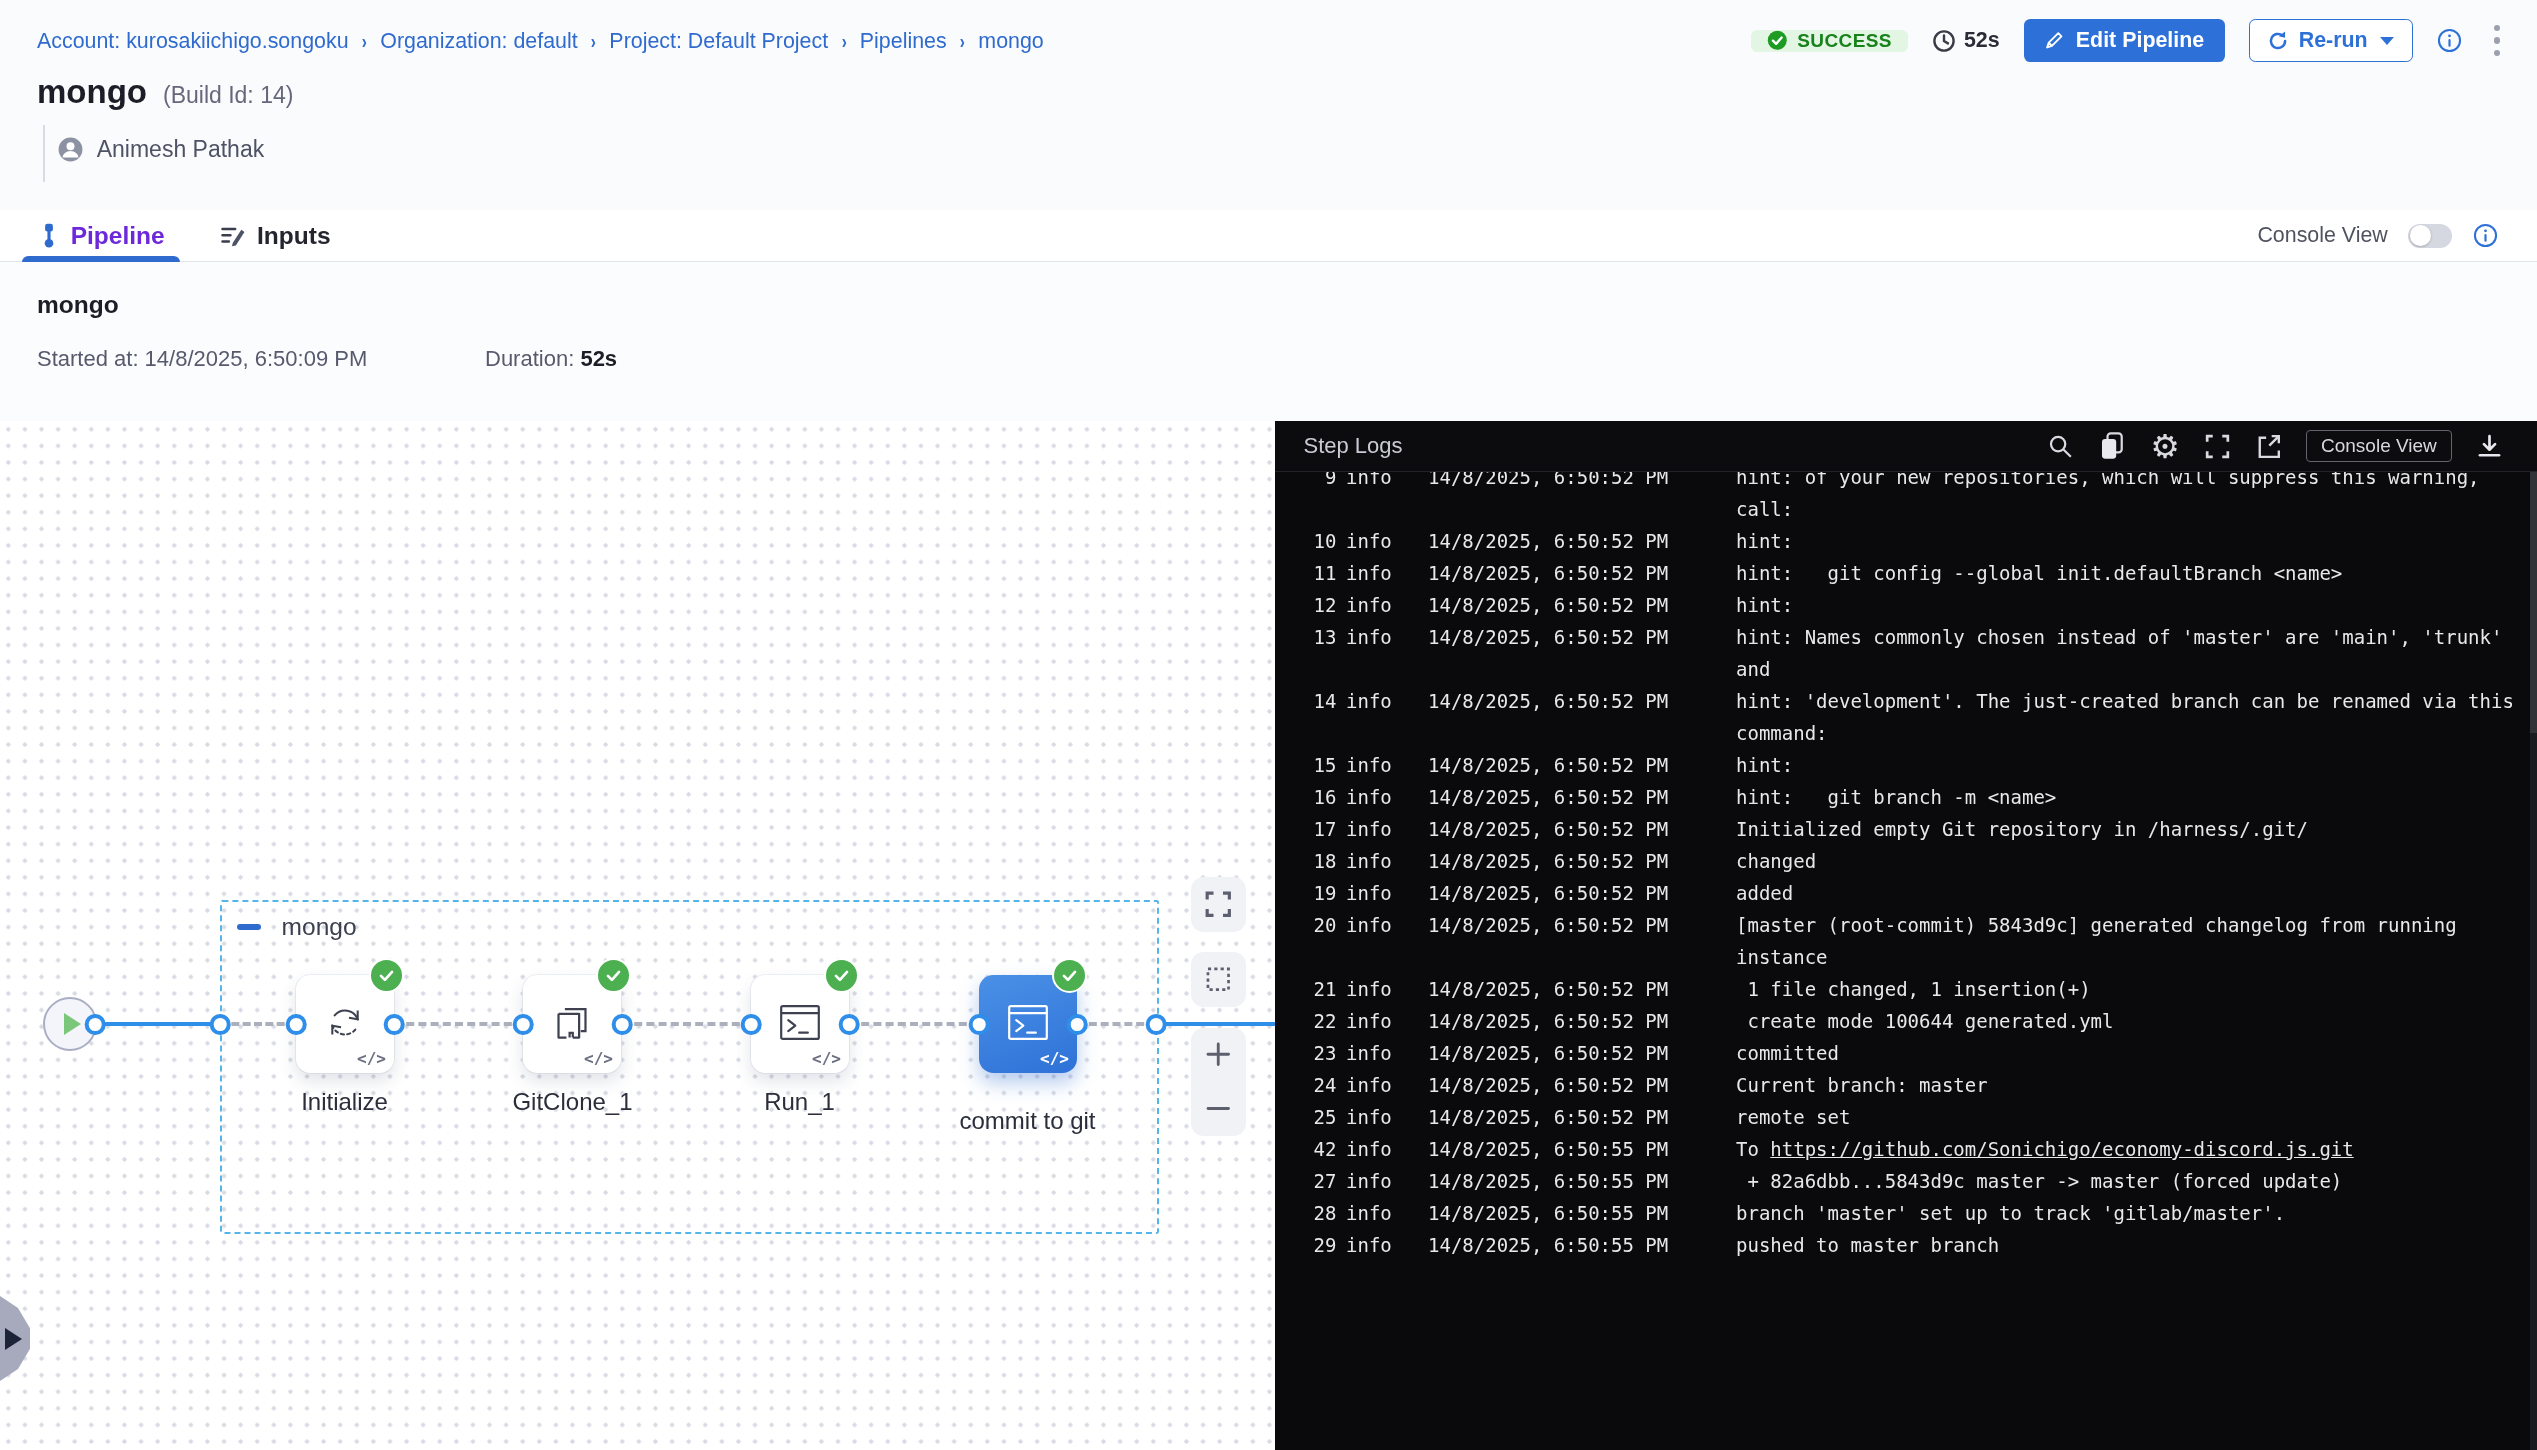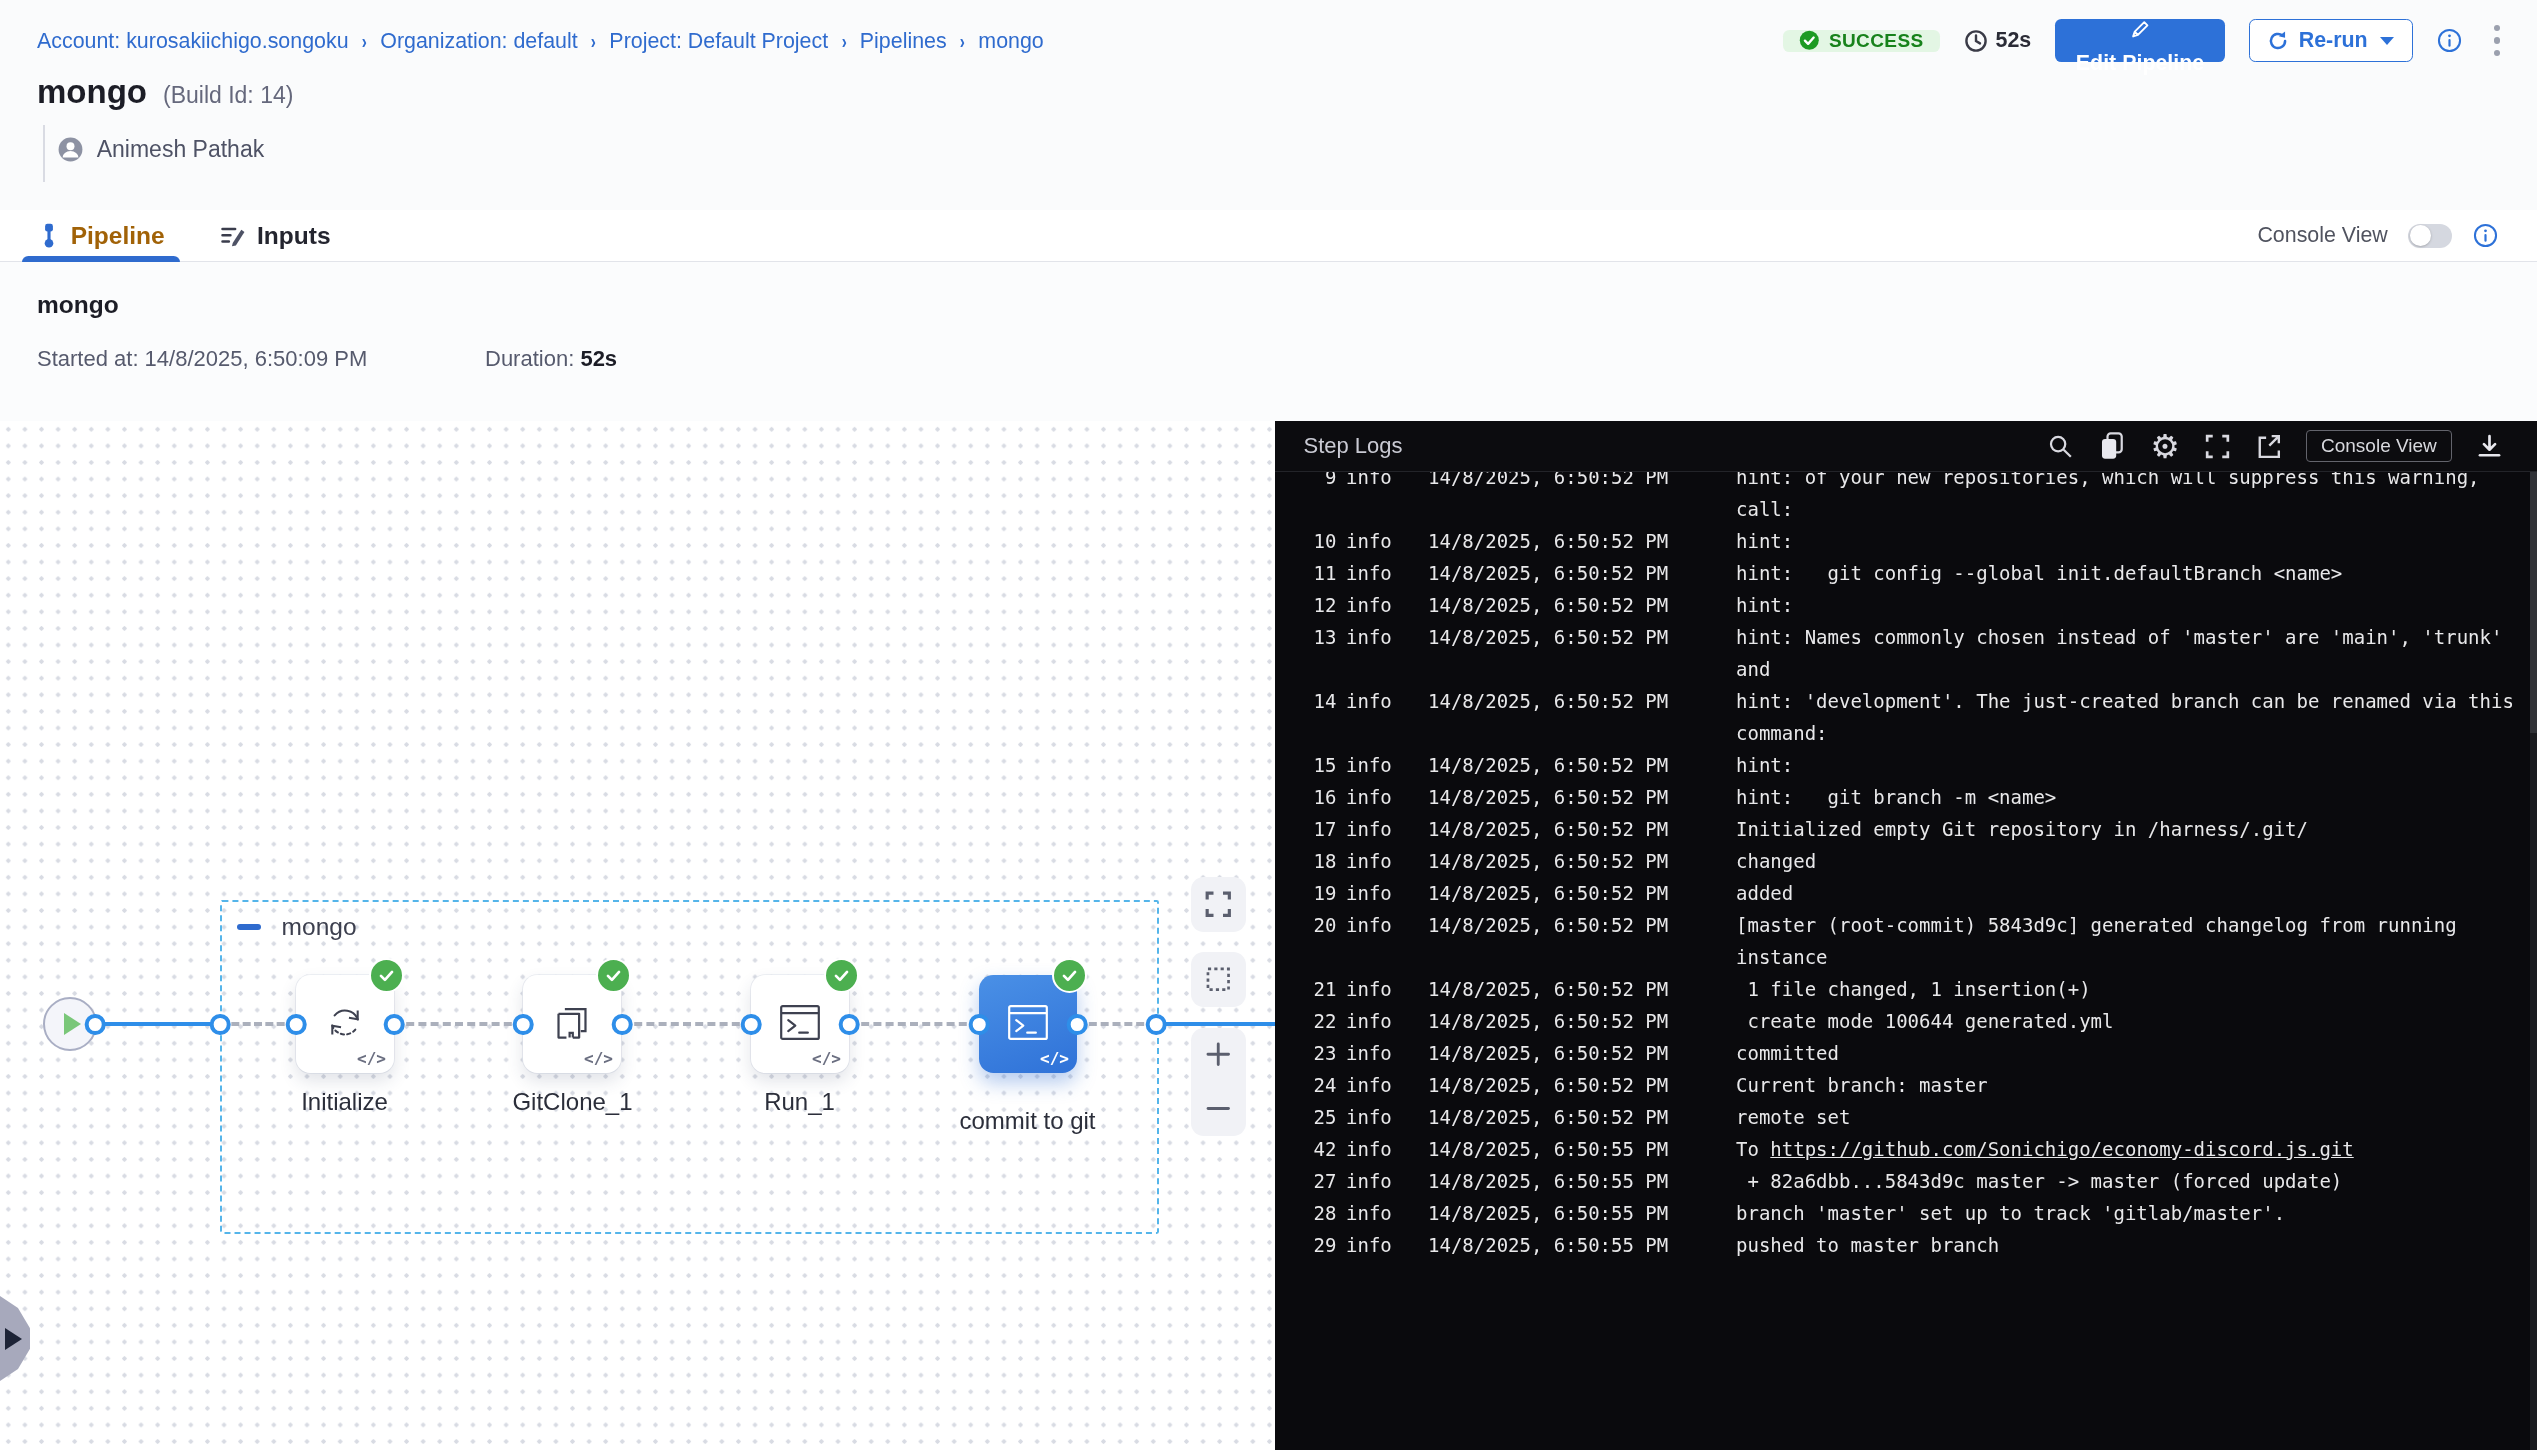--- a/index.html
+++ b/index.html
@@ -11,21 +11,21 @@
   .topbar { position:absolute; left:0; top:0; width:2538px; height:85px; }
   .breadcrumb { position:absolute; left:37px; top:28.5px; display:flex; align-items:center; gap:12.7px;
                 font-size:21.4px; color:#2f6bce; }
   .crumb { cursor:pointer; }
   .crumb-sep { font-size:19px; font-weight:700; color:#2f6bce; transform:scale(.8,1.1); }
   .top-actions { position:absolute; right:30px; top:19px; display:flex; align-items:center; gap:24px; }
   .badge-success { display:flex; align-items:center; gap:9.5px; background:#e3f6e4; border-radius:6.3px;
                    padding:0 16px; color:#17821b; font-weight:700; font-size:19px; letter-spacing:0.4px;text-align:right; }
   .dur { display:flex; align-items:center; gap:8px; font-size:21.4px; font-weight:700; color:#2b2c37; }
   .btn-primary { display:flex; align-items:center; gap:11px; background:#2d71d8; color:#fff;
-                 font-size:21.4px; font-weight:600; height:43px; padding:0 20.6px; border-radius:6.3px; cursor:pointer;flex-direction:column; }
+                 font-size:21.4px; font-weight:600; height:43px; padding:0 20.6px; border-radius:6.3px; cursor:pointer; }
   .btn-outline { display:flex; align-items:center; gap:9.5px; background:#fff; color:#2d71d8; border:1.6px solid #2d71d8;
                  font-size:21.4px; font-weight:700; height:43px; padding:0 17.4px; border-radius:6.3px; cursor:pointer; }
   .caret-down { width:0; height:0; border-left:7.1px solid transparent; border-right:7.1px solid transparent;
                 border-top:8.7px solid #2d71d8; margin-left:3.2px; }
   .kebab { display:flex; flex-direction:column; gap:6.3px; padding:4.7px 8px; cursor:pointer; }
   .kebab i { width:6.3px; height:6.3px; border-radius:50%; background:#9ba0ae; }
 
   
   .title-row { position:absolute; left:37px; top:73px; display:flex; align-items:baseline; gap:16px; }
   .page-title { font-size:33px; font-weight:800; color:#1c1d26; }
@@ -33,21 +33,21 @@
   .author-rail { position:absolute; left:43px; top:125px; width:1.6px; height:57px; background:#d9dbe3; }
   .author-row { position:absolute; left:57px; top:136px; display:flex; align-items:center; gap:12.7px;
                 font-size:23px; color:#4e5265; }
 
   
   .tabbar { position:absolute; left:0; top:210px; width:2538px; height:52px; background:#fff;
             border-bottom:1.6px solid #e2e4ea; display:flex; align-items:center; }
   .tabs { display:flex; align-items:center; gap:47px; padding-left:33px; height:100%; }
   .tab { position:relative; display:flex; align-items:center; gap:11px; height:100%;
          font-size:24.5px; font-weight:600; color:#24252f; cursor:pointer; padding:0 4.7px; }
-  .tab.active { color:#a16207; }
+  .tab.active { color:#6d28d9; }
   .tab.active .tab-underline { position:absolute; left:-11px; right:-11px; bottom:-1.6px; height:6.3px;
          background:#2f6bce; border-radius:6.3px 6.3px 0 0; }
   .tabbar-right { margin-left:auto; display:flex; align-items:center; gap:20.6px; padding-right:40px; }
   .console-view-label { font-size:21.4px; color:#50535f; }
   .toggle { width:44px; height:24px; border-radius:12px; background:#d5d8e0; position:relative; cursor:pointer; }
   .toggle .knob { position:absolute; left:1.6px; top:1.6px; width:20.6px; height:20.6px; border-radius:50%; background:#fff;
                   box-shadow:0 0.8px 2.4px rgba(0,0,0,.25); }
 
   
   .summary { position:absolute; left:0; top:262px; width:2538px; height:160px; background:#fbfcfd;

